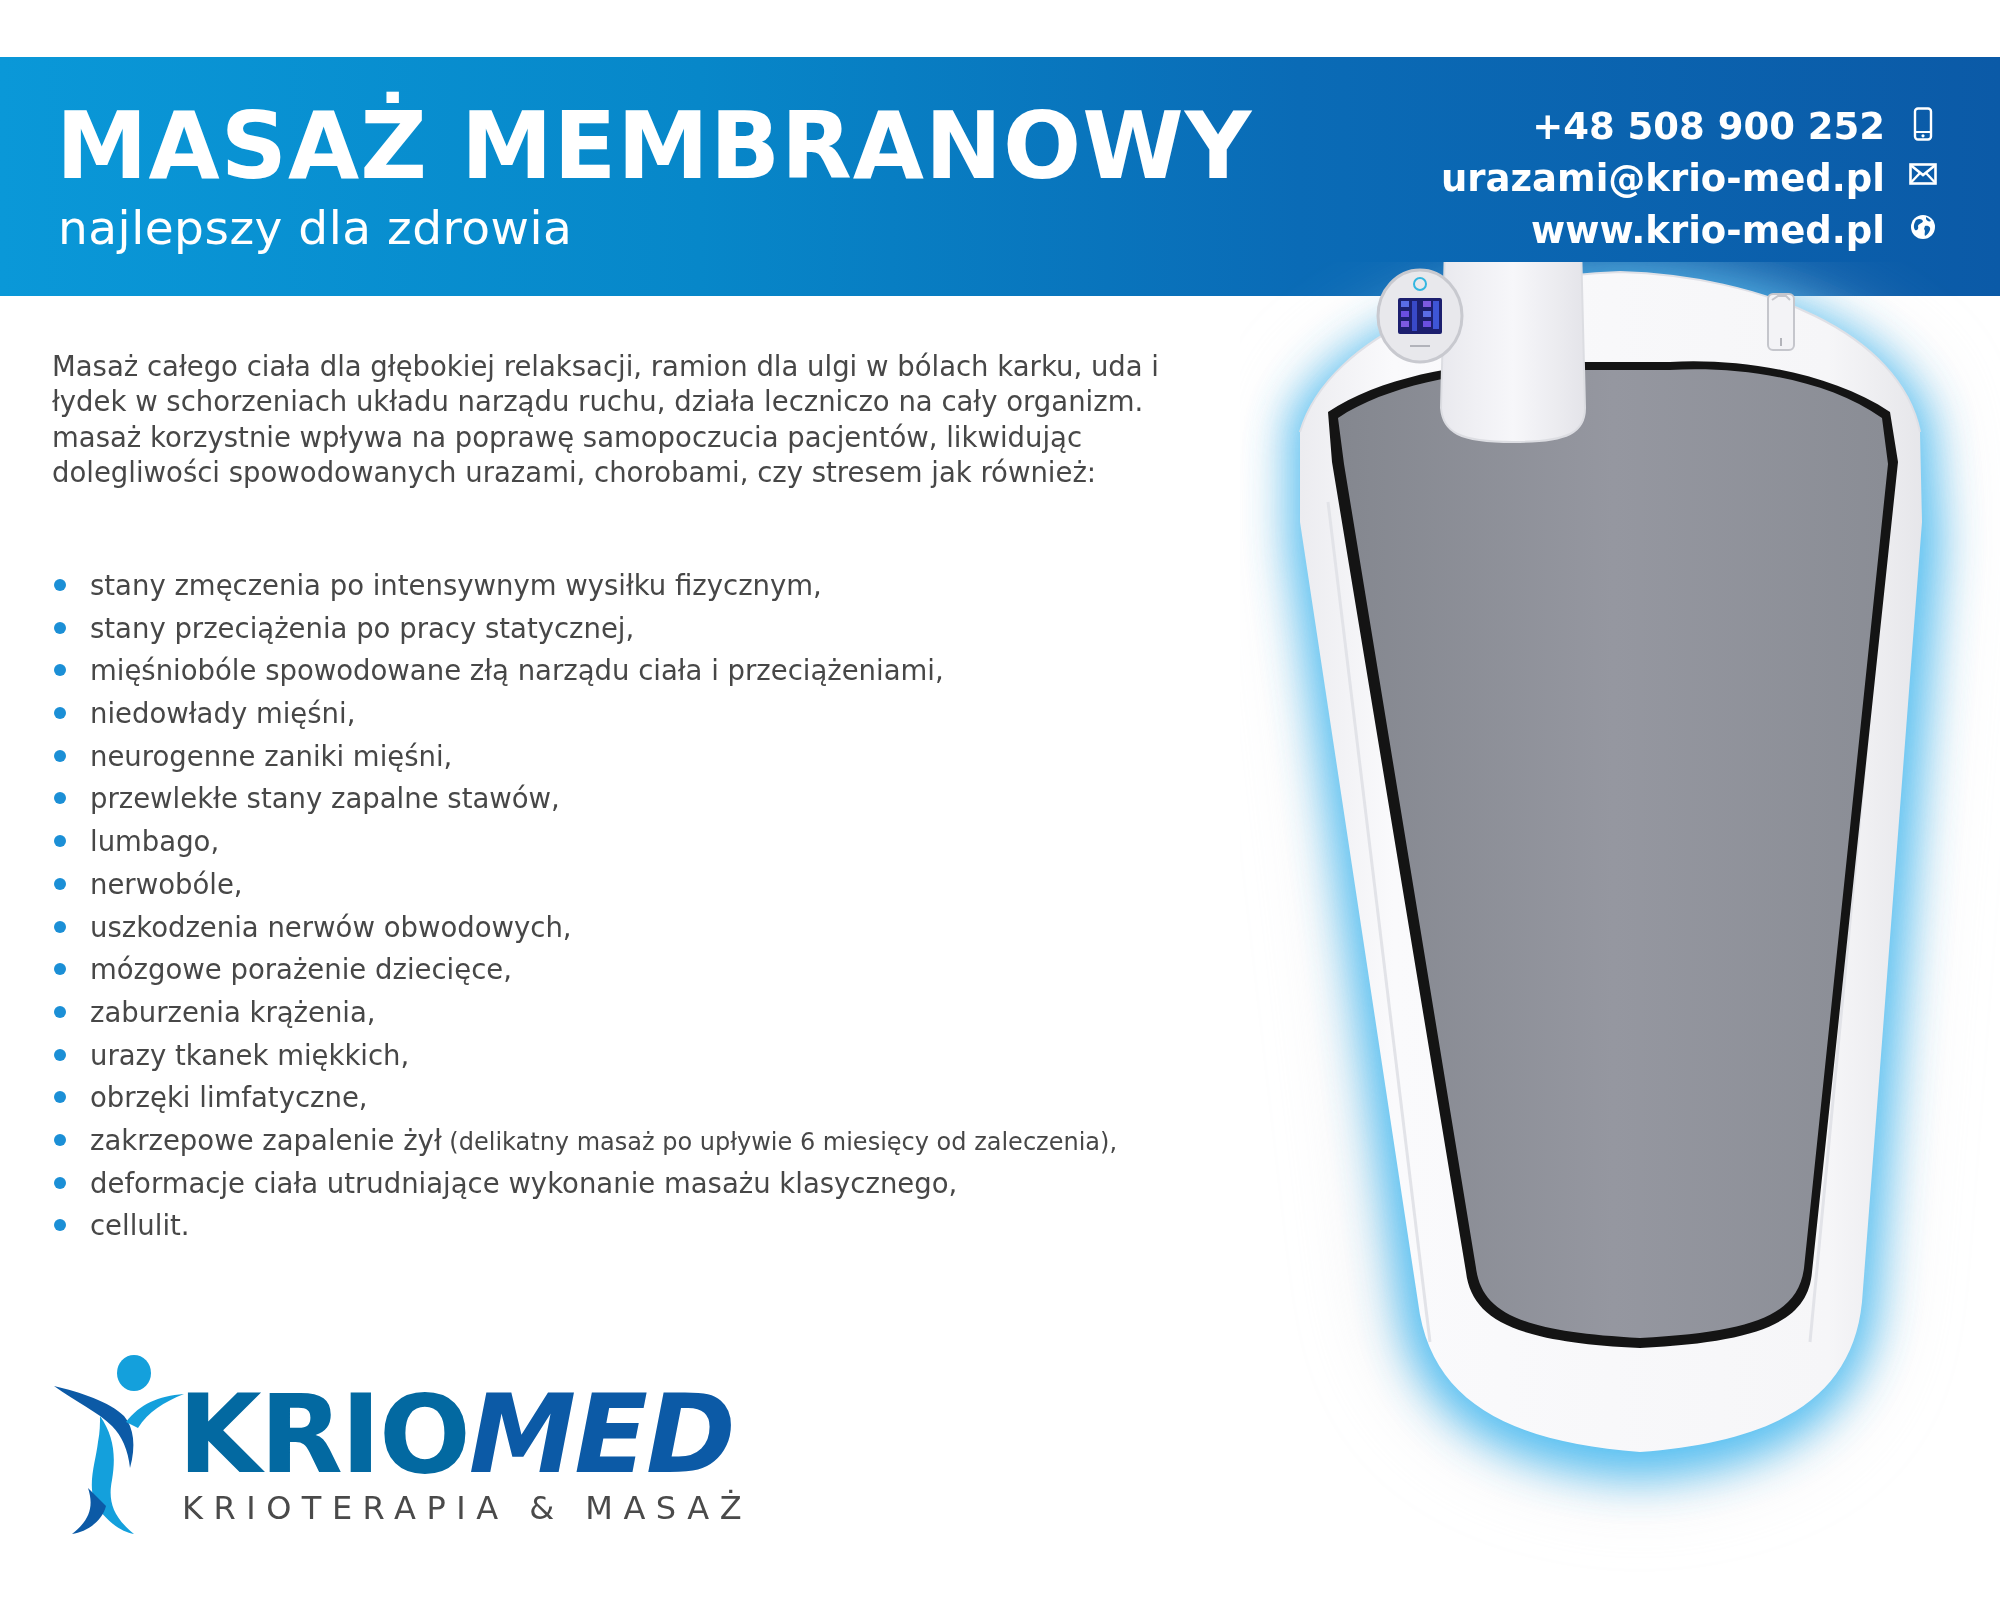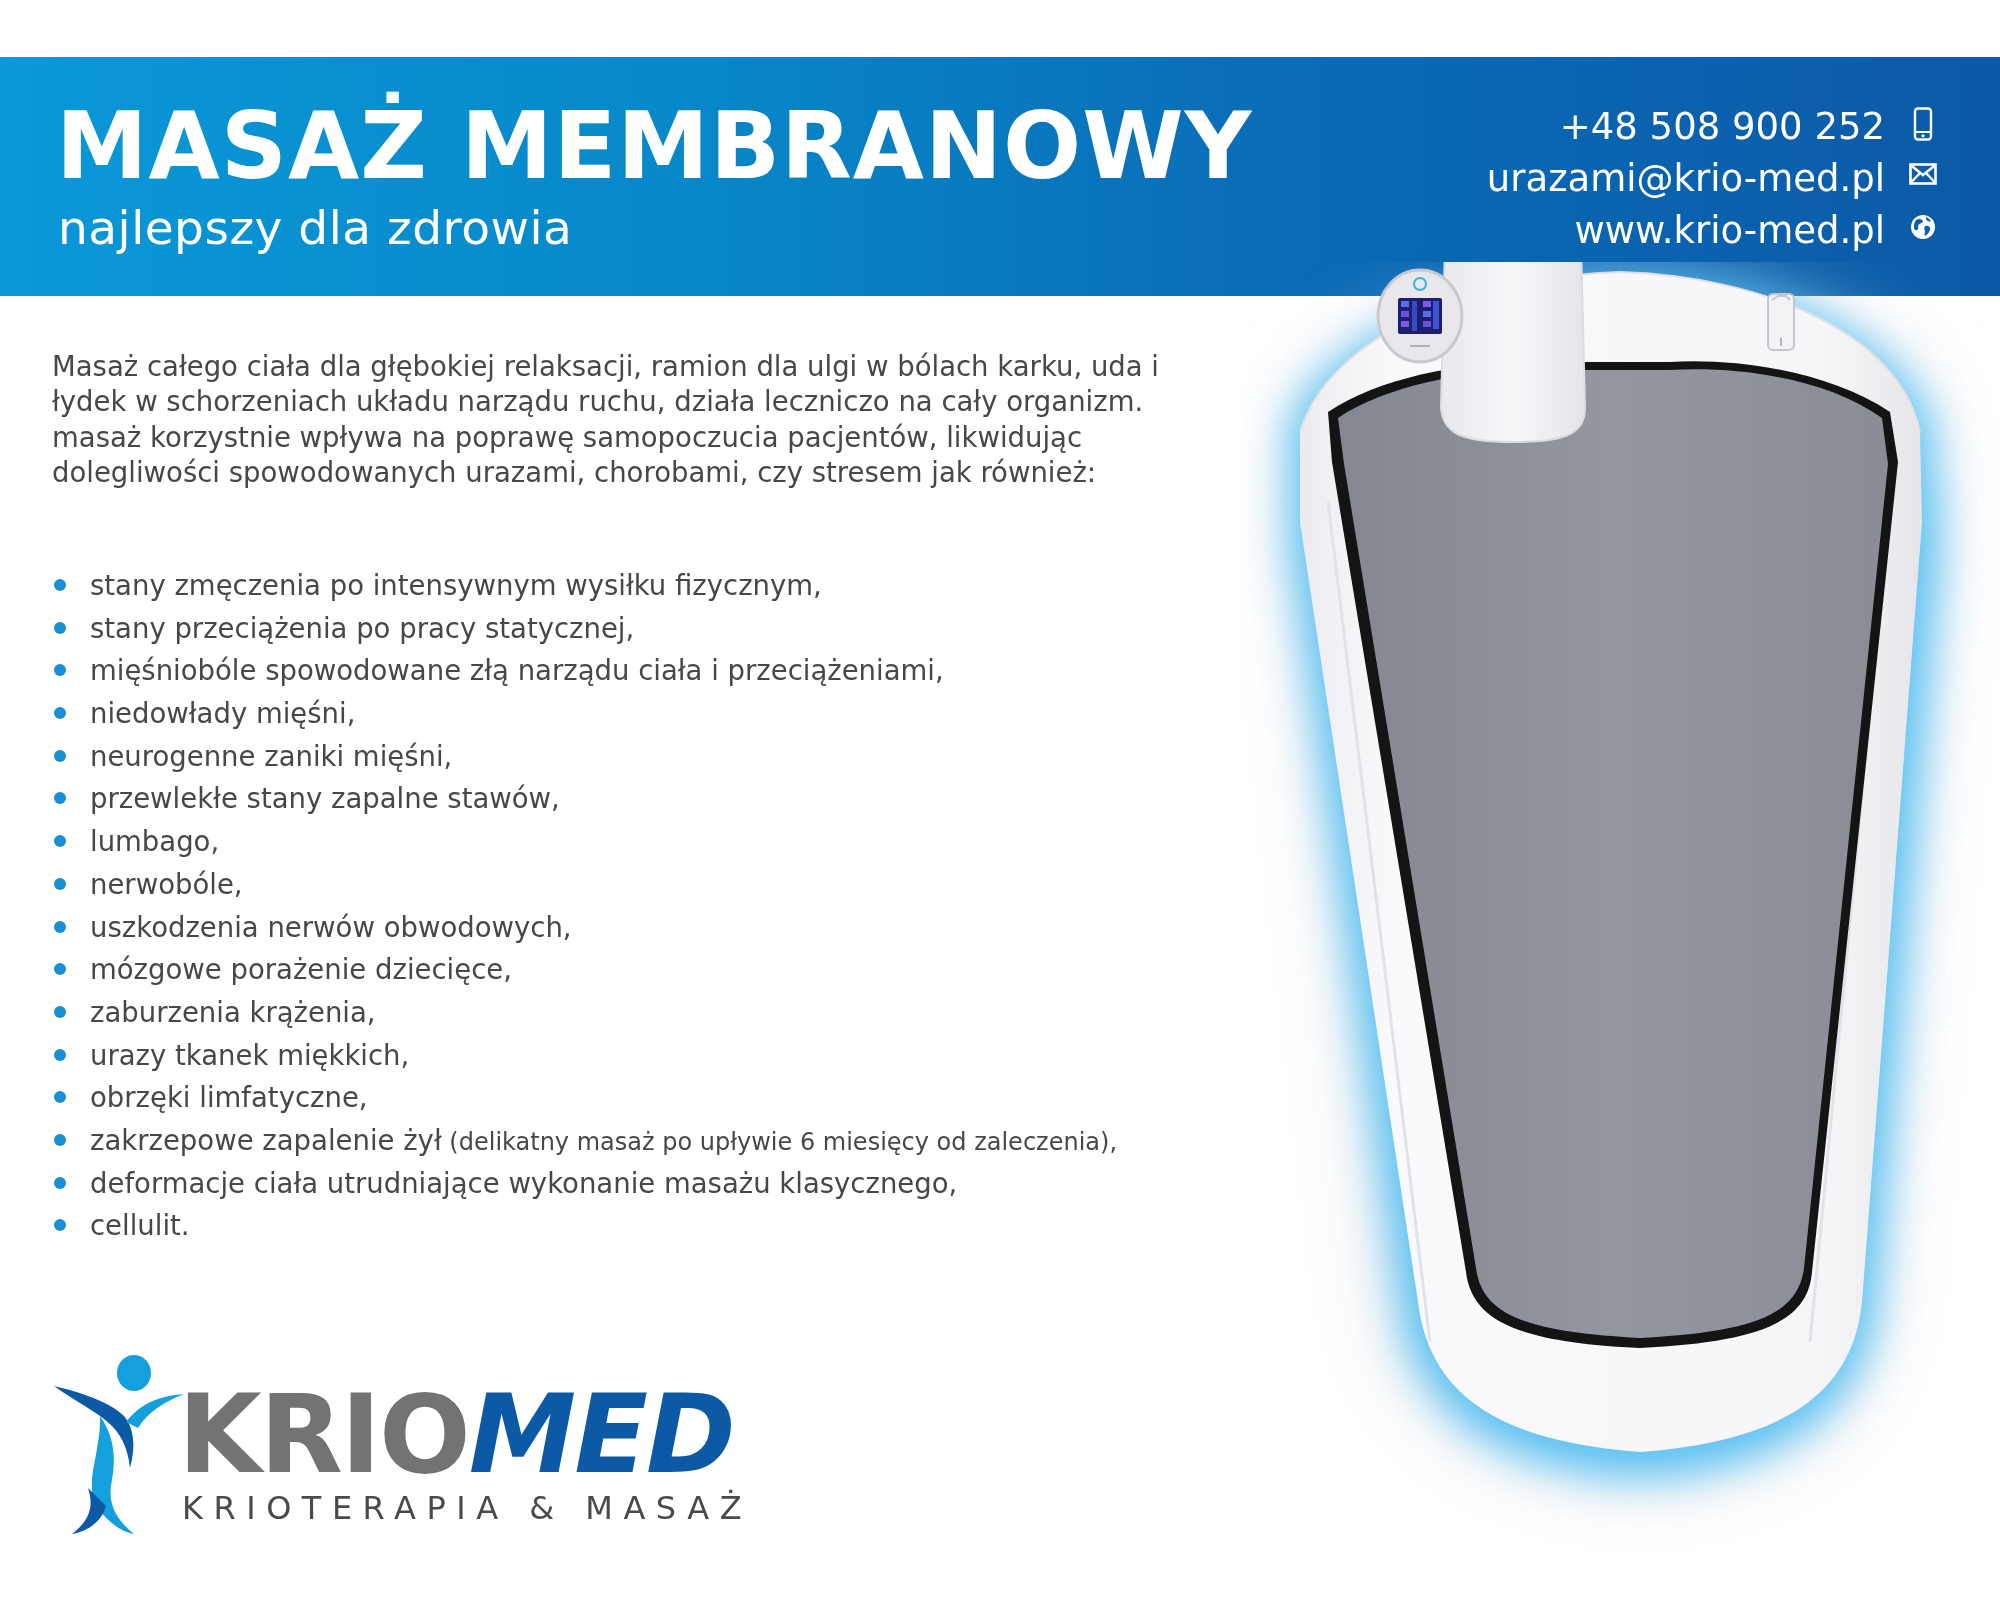--- a/index.html
+++ b/index.html
@@ -19,21 +19,21 @@
       color: #ffffff; white-space: nowrap;
     }
     .banner-subtitle {
       position: absolute; left: 58px; top: 143px;
       font-family: "DejaVu Sans", sans-serif; font-weight: normal;
       font-size: 47px; line-height: 56px; letter-spacing: 0.5px;
       color: #ffffff; white-space: nowrap;
     }
     .contact {
       position: absolute; right: 115px; display: flex; align-items: center;
-      color: #ffffff; font-family: "DejaVu Sans", sans-serif; font-weight: normal;
+      color: #ffffff; font-family: "DejaVu Sans", sans-serif; font-weight: bold;
       font-size: 37px; line-height: 46px; white-space: nowrap;
     }
     .contact.phone { top: 47px; }
     .contact.email { top: 99px; }
     .contact.web   { top: 151px; }
     .contact-icon {
       position: absolute; left: 1908px; width: 30px; height: 34px;
       display: flex; align-items: center; justify-content: center;
     }
     .contact-icon svg { display: block; }
@@ -62,21 +62,21 @@
     .conditions li .note { font-size: 24px; }
 
     
     .logo { position: absolute; left: 50px; top: 1350px; width: 720px; height: 190px; }
     .logo-figure { position: absolute; left: 0; top: 0; }
     .logo-word {
       position: absolute; left: 128px; top: 30px;
       font-family: "DejaVu Sans", sans-serif; font-weight: bold;
       font-size: 108px; line-height: 110px; letter-spacing: -2px; white-space: nowrap;
     }
-    .logo-word .krio { color: #737373; }
+    .logo-word .krio { color: #0369a1; }
     .logo-word .med { color: #0c5aa6; font-style: italic; }
     .logo-tagline {
       position: absolute; left: 132px; top: 140px;
       font-family: "DejaVu Sans", sans-serif; font-size: 32px; line-height: 36px;
       letter-spacing: 10.5px; color: #4a4a4a; white-space: nowrap;
     }
 
     
     .device { position: absolute; left: 1240px; top: 262px; width: 760px; height: 1337px; }
     .device svg { display: block; }

